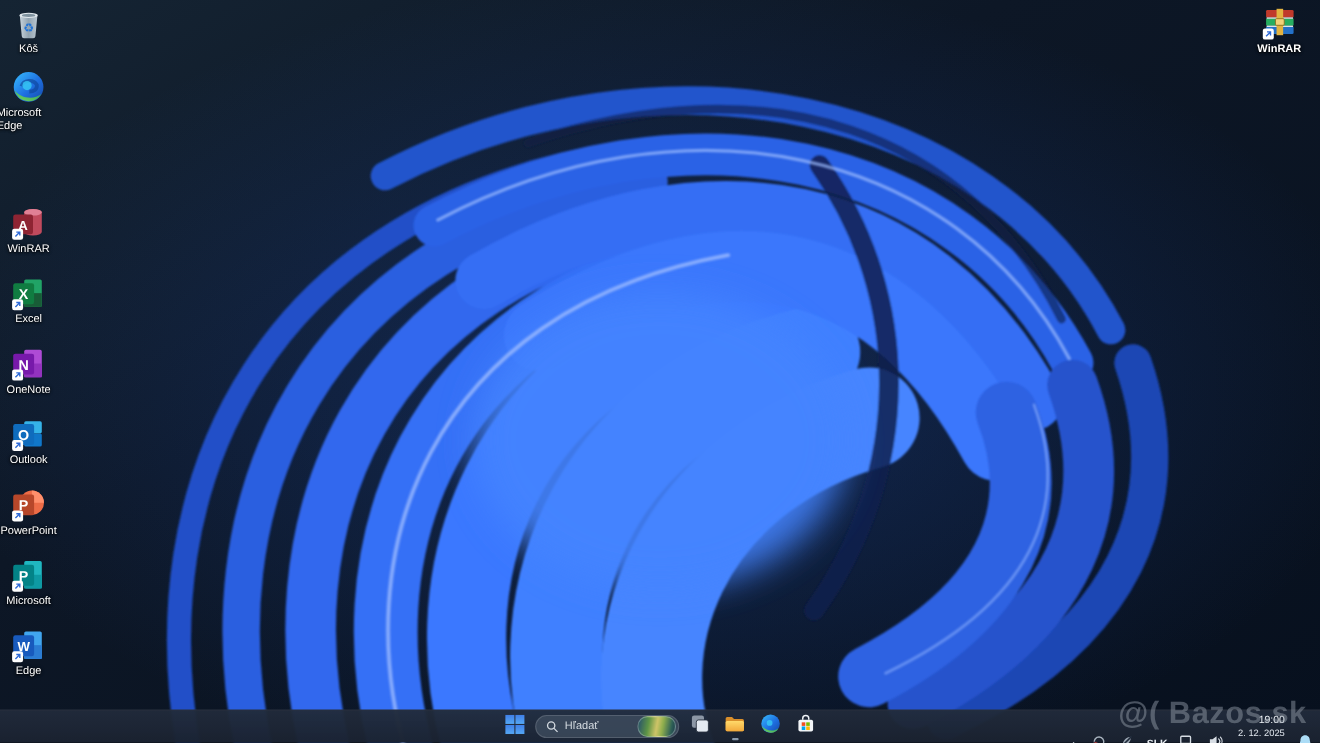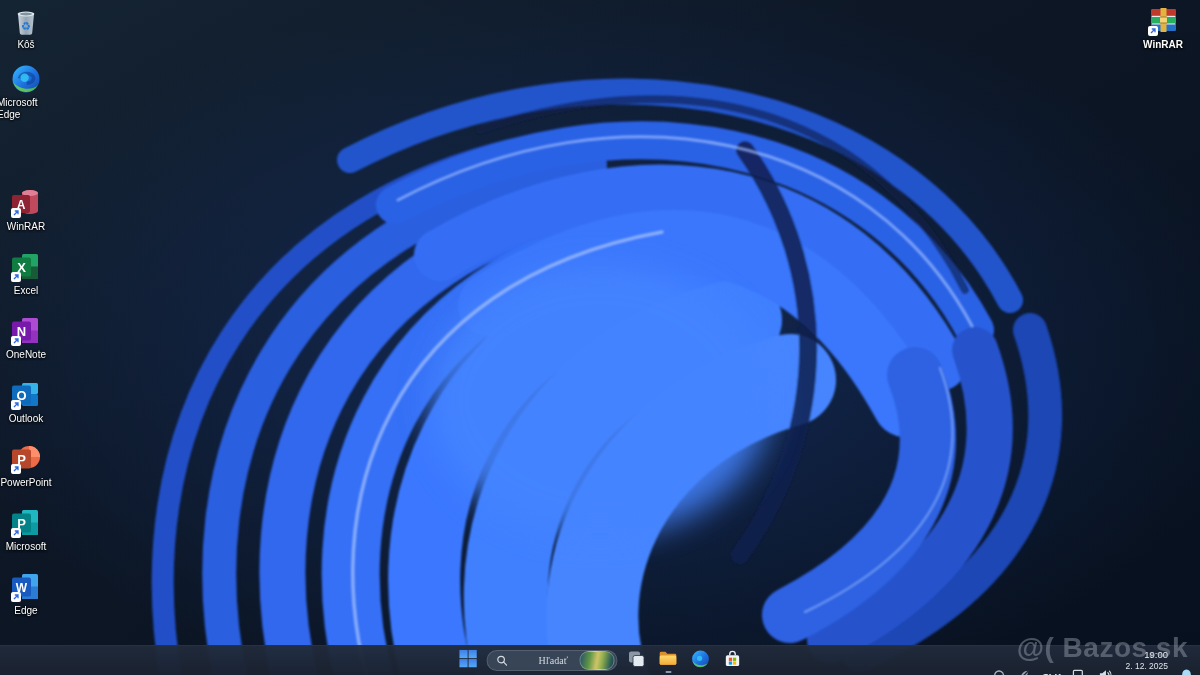--- a/index.html
+++ b/index.html
@@ -47,21 +47,21 @@
   }
   .run-dot{position:absolute;bottom:0px;left:50%;transform:translateX(-50%);
     width:6px;height:2.5px;border-radius:2px;background:#9fb0c4;opacity:.85;}
   .search-pill{
     height:21px;width:131px;border-radius:11px;display:flex;align-items:center;
     background:rgba(66,80,99,.72);border:1px solid rgba(255,255,255,.14);
     padding:0 2px 0 9px;gap:6px;cursor:pointer;box-sizing:border-box;
   }
   .search-pill input{
     flex:1;min-width:0;background:transparent;border:none;outline:none;
-    font-size:10px;color:#e3e8ee;font-family:Liberation Serif, serif;padding:0;margin-left:25px;
+    font-size:10px;color:#e3e8ee;font-family:Liberation Sans, sans-serif;padding:0;
   }
   .search-pill input::placeholder{color:#d4dae1;opacity:1;}
   .search-thumb{
     width:33px;height:17px;border-radius:9px;flex:none;
     border:1px solid rgba(255,255,255,.28);
     background:linear-gradient(100deg,#27506b 0%,#5d9445 28%,#cfc468 50%,#8fae4d 65%,#2d5f56 88%,#1d3b4a 100%);
   }
 
   
   .tray{

